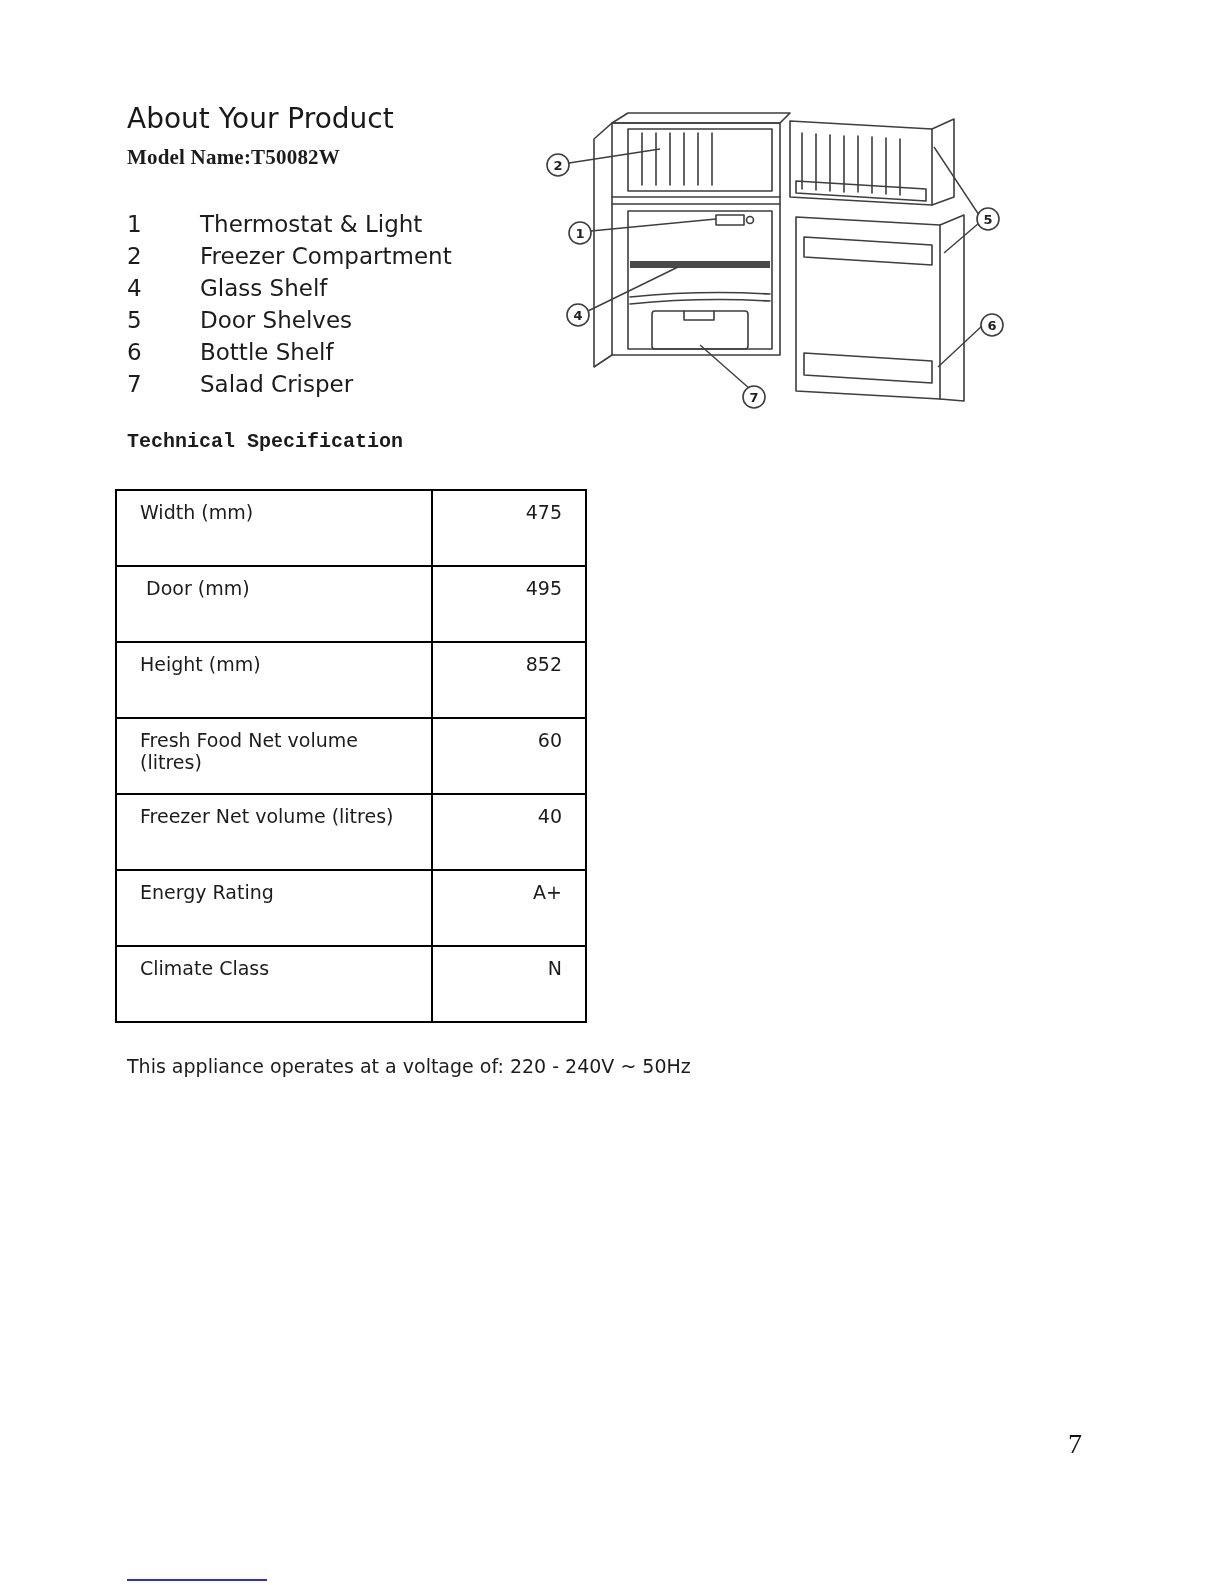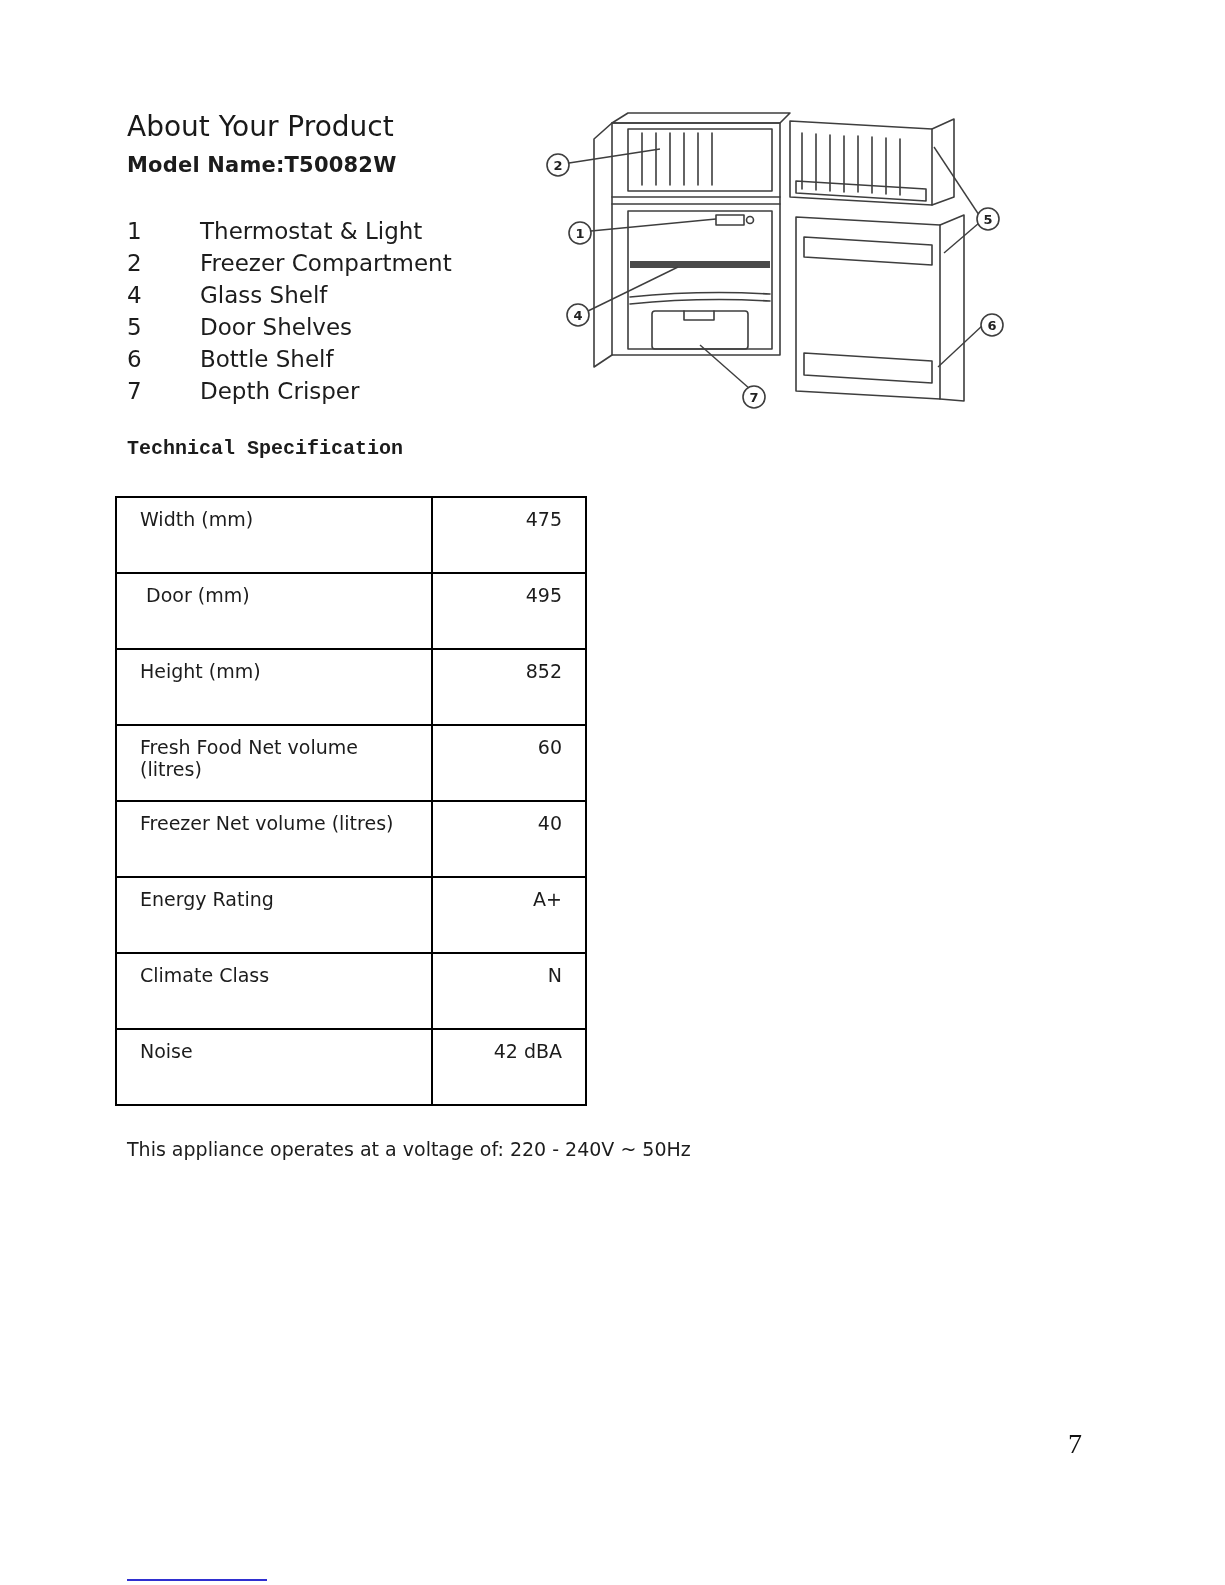--- a/index.html
+++ b/index.html
@@ -6,23 +6,23 @@
   html,body { background:#ffffff; }
   .page {
     position:relative;
     width:1225px;
     height:1585px;
     background:#ffffff;
     font-family:"DejaVu Sans","Liberation Sans",sans-serif;
     color:#1c1c1c;
     overflow:hidden;
   }
-  .content { position:absolute; left:127px; top:110px; width:560px; }
+  .content { position:absolute; left:127px; top:102px; width:560px; }
   .title { font-size:28px; font-weight:400; color:#191919; }
-  .model { font-size:21px; font-weight:700; margin-top:10px; letter-spacing:0.2px; }
+  .model { font-size:21px; font-weight:700; margin-top:10px; letter-spacing:0.2px;font-family:Liberation Serif, serif; }
   .parts { margin-top:38px; }
   .part-row { display:flex; font-size:23px; line-height:32px; }
   .part-num { width:73px; flex:0 0 73px; }
   .spec-heading { font-size:20px; font-weight:700; margin-top:30px;font-family:Liberation Mono, monospace; }
   table.spec {
     border-collapse:collapse;
     margin-top:36px;
     margin-left:-12px;
   }
   table.spec td {
@@ -91,21 +91,21 @@
     <span class="part-label">Door Shelves</span>
   </div>
 
   <div class="part-row">
     <span class="part-num">6</span>
     <span class="part-label">Bottle Shelf</span>
   </div>
 
   <div class="part-row">
     <span class="part-num">7</span>
-    <span class="part-label">Depth Crisper</span>
+    <span class="part-label">Salad Crisper</span>
   </div>
 </div>
 
     <h3 class="spec-heading">Technical Specification</h3>
 
     <table class="spec">
       <tbody>
   <tr>
     <td class="spec-label">Width (mm)</td>
     <td class="spec-value">475</td>
@@ -135,24 +135,20 @@
     <td class="spec-label">Energy Rating</td>
     <td class="spec-value">A+</td>
   </tr>
 
 
   <tr>
     <td class="spec-label">Climate Class</td>
     <td class="spec-value">N</td>
   </tr>
 
-  <tr>
-    <td class="spec-label">Noise</td>
-    <td class="spec-value">42 dBA</td>
-  </tr>
 
 </tbody>
     </table>
 
     <div class="voltage-note">This appliance operates at a voltage of: 220 - 240V ~ 50Hz</div>
   </div>
 
   <div class="diagram">
     <svg class="fridge-svg" viewBox="0 0 500 305">
       <g fill="none" stroke="#3e3e3e" stroke-width="1.6" stroke-linejoin="round" stroke-linecap="round">

